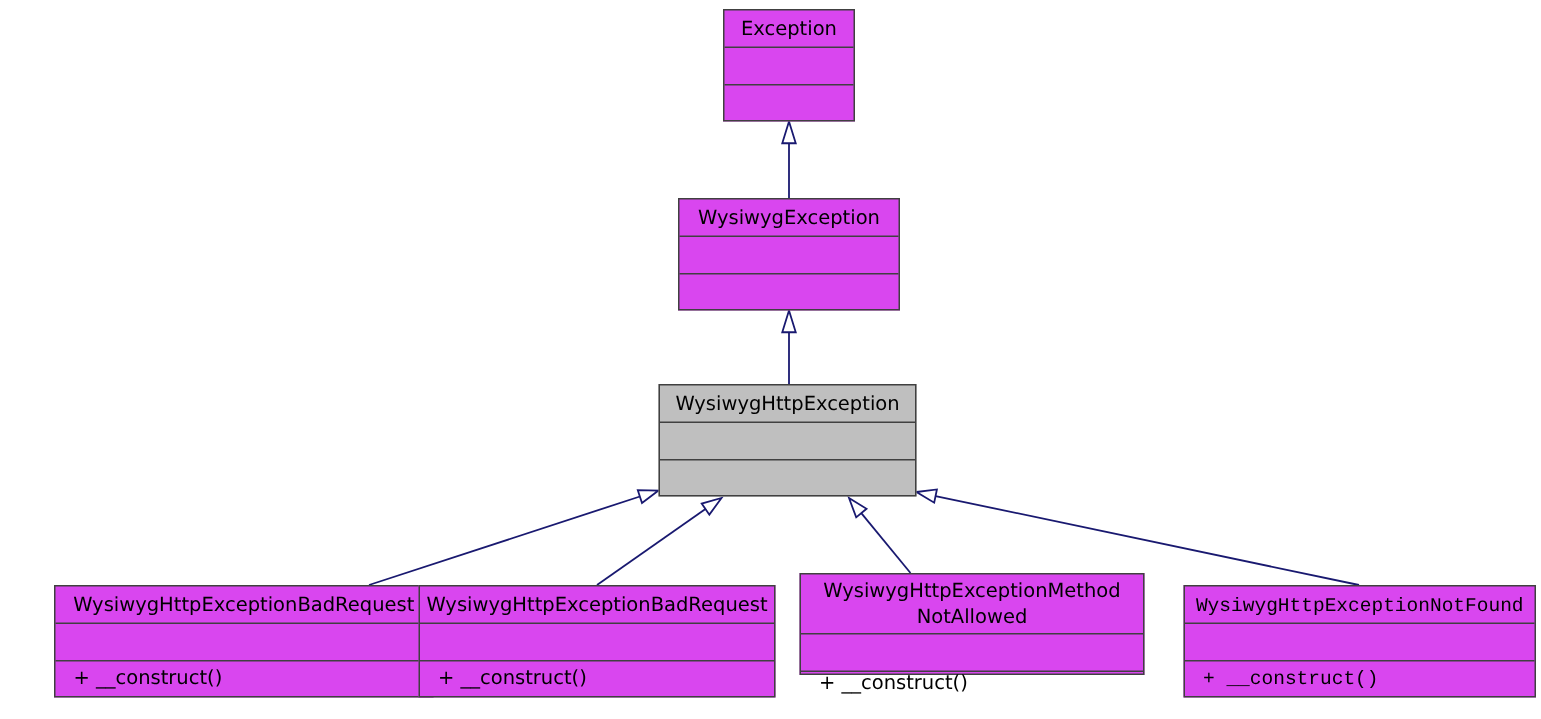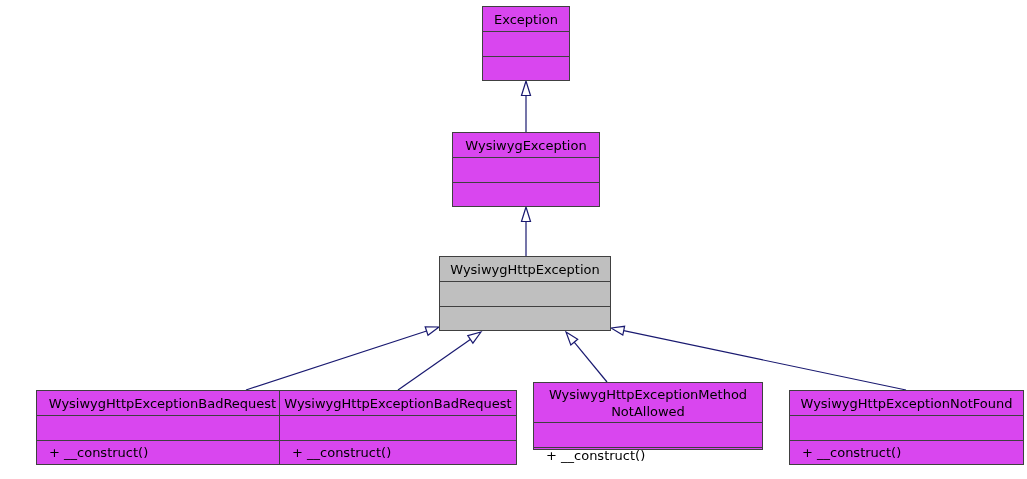--- a/index.html
+++ b/index.html
@@ -123,19 +123,19 @@
     <div class="uml-methods">+ __construct()</div>
   </div>
 
   <div class="uml-node" style="left:533px; top:382px; width:230px; height:68px;">
     <div class="uml-title tall">WysiwygHttpExceptionMethod
 NotAllowed</div>
     <div class="uml-attrs"></div>
     <div class="uml-methods">+ __construct()</div>
   </div>
 
-  <div class="uml-node" style="left:789px; top:390px; width:235px; height:75px;">
+  <div class="uml-node" style="left:789px; top:390px; width:235px; height:75px;font-family:Liberation Mono, monospace;">
     <div class="uml-title">WysiwygHttpExceptionNotFound</div>
     <div class="uml-attrs"></div>
     <div class="uml-methods">+ __construct()</div>
   </div>
 
 </div>
 
 </body></html>

